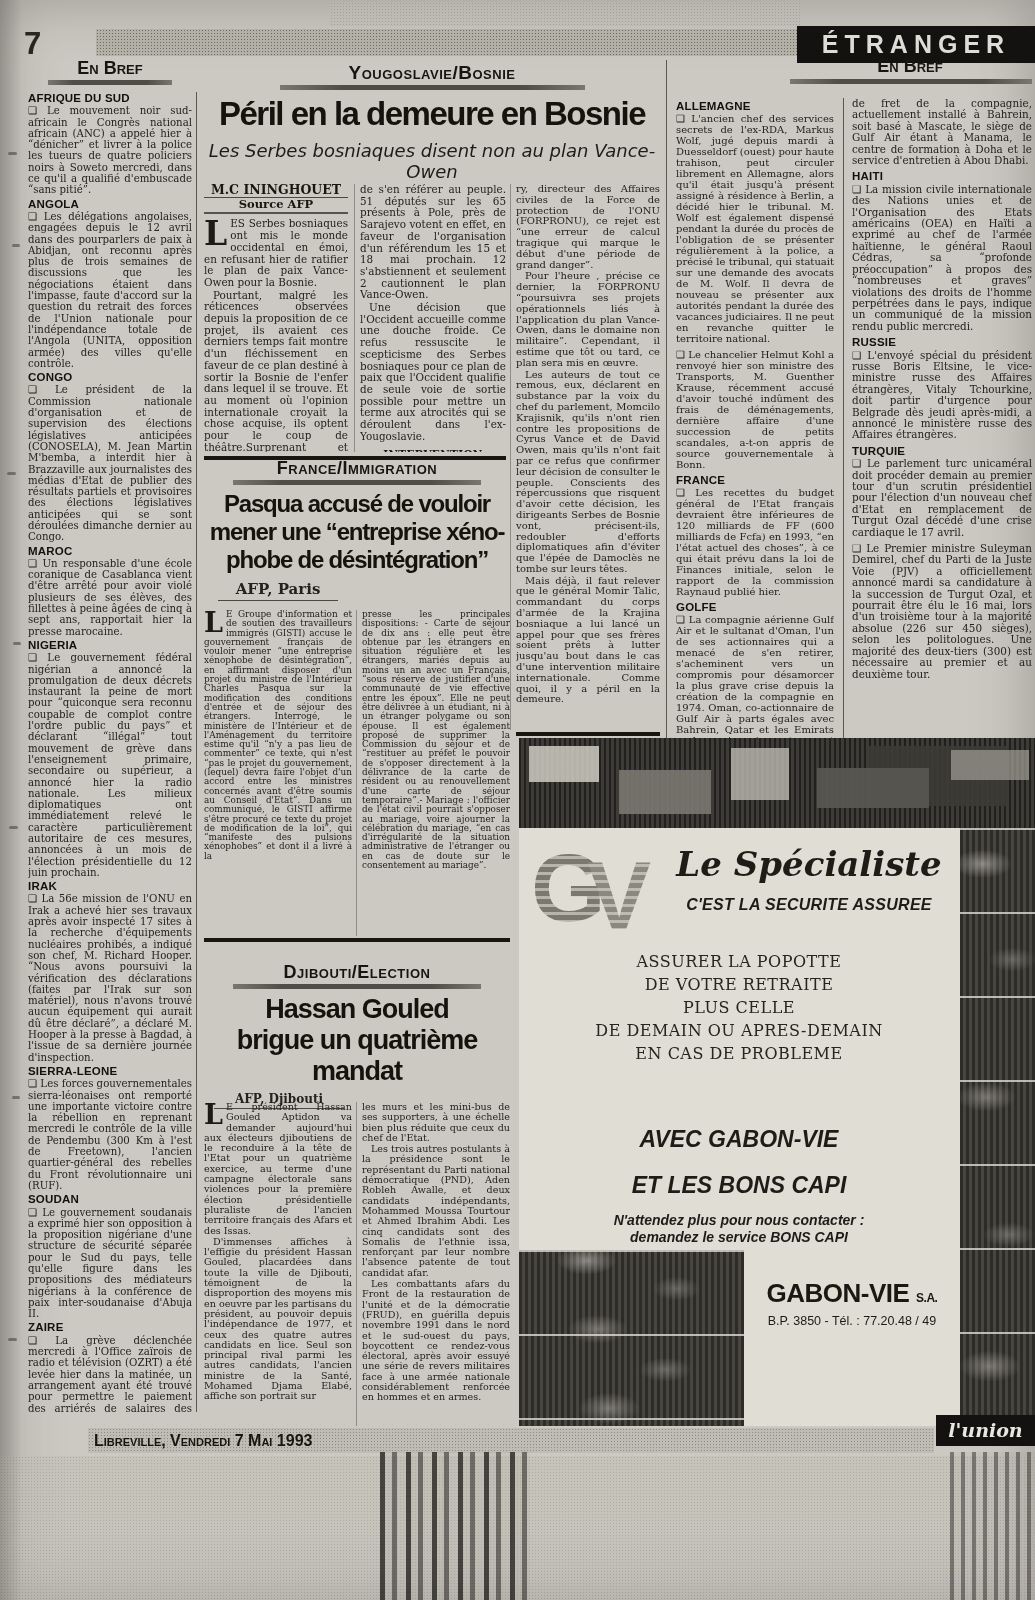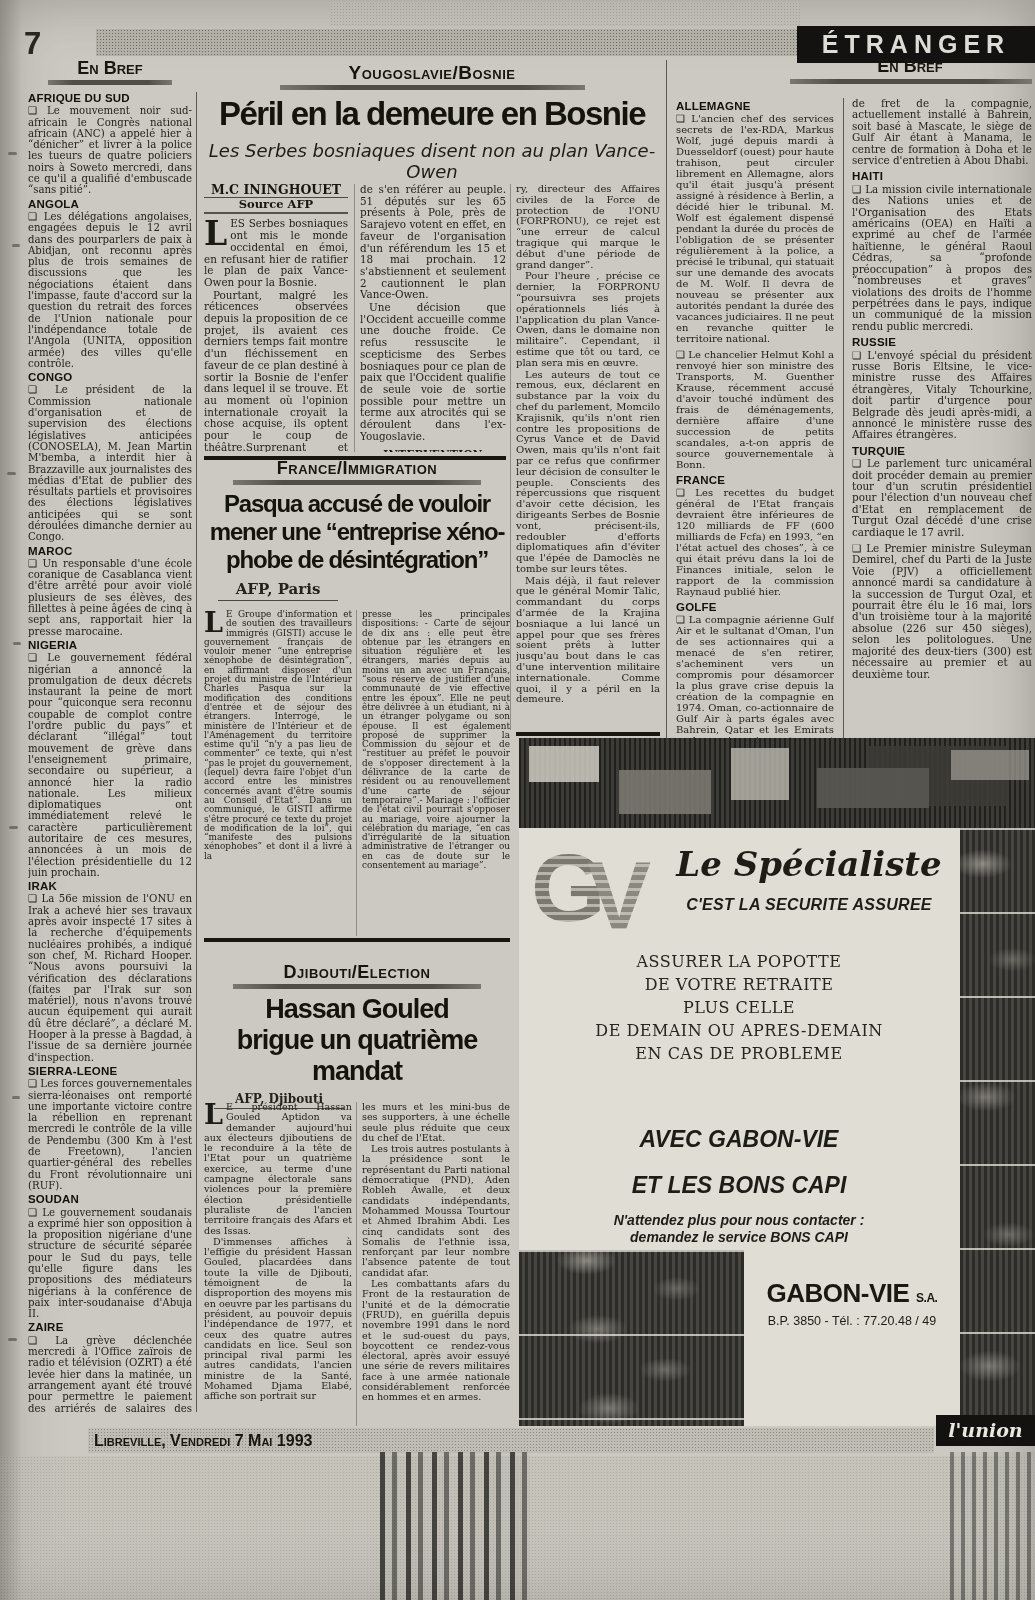--- a/index.html
+++ b/index.html
@@ -164,21 +164,21 @@
     <div class="headline" style="font-size:27px;line-height:31px;letter-spacing:-1px;margin-top:5px;white-space:nowrap;">Hassan Gouled</div>
     <div class="headline" style="font-size:27px;line-height:31px;letter-spacing:-1px;white-space:nowrap;">brigue un quatrième</div>
     <div class="headline" style="font-size:27px;line-height:31px;letter-spacing:-1px;white-space:nowrap;">mandat</div>
     <div style="font-weight:bold;font-size:12px;text-align:center;margin-top:5px;border-bottom:1px solid #4a483f;width:130px;margin-left:10px;padding-bottom:2px;">AFP, Djibouti</div>
     <div class="abs bodycol" style="left:0;top:160px;width:148px;height:324px;font-size:9.6px;line-height:10.3px;">
       <p><span class="dropcap small">L</span><span>E président Hassan Gouled Aptidon va demander aujourd'hui aux électeurs djiboutiens de le reconduire à la tête de l'Etat pour un quatrième exercice, au terme d'une campagne électorale sans violences pour la première élection présidentielle pluraliste de l'ancien territoire français des Afars et des Issas.</span></p>
       <p class="ind">D'immenses affiches à l'effigie du président Hassan Gouled, placardées dans toute la ville de Djibouti, témoignent de la disproportion des moyens mis en oeuvre par les partisans du président, au pouvoir depuis l'indépendance de 1977, et ceux des quatre autres candidats en lice. Seul son principal rival parmi les autres candidats, l'ancien ministre de la Santé, Mohamed Djama Elabé, affiche son portrait sur</p>
     </div>
     <div class="abs rule-v-light" style="left:152px;top:160px;height:324px;"></div>
     <div class="abs bodycol" style="left:158px;top:160px;width:148px;height:324px;font-size:9.6px;line-height:10.3px;">
-      <p>les murs et les mini-bus de ses supporters, à une échelle seule plus réduite que ceux du chef de l'Etat.</p>
+      <p>les murs et les mini-bus de ses supporters, à une échelle bien plus réduite que ceux du chef de l'Etat.</p>
       <p class="ind">Les trois autres postulants à la présidence sont le représentant du Parti national démocratique (PND), Aden Robleh Awalle, et deux candidats indépendants, Mohammed Moussa Tourtour et Ahmed Ibrahim Abdi. Les cinq candidats sont des Somalis de l'ethnie issa, renforçant par leur nombre l'absence patente de tout candidat afar.</p>
       <p class="ind">Les combattants afars du Front de la restauration de l'unité et de la démocratie (FRUD), en guérilla depuis novembre 1991 dans le nord et le sud-ouest du pays, boycottent ce rendez-vous électoral, après avoir essuyé une série de revers militaires face à une armée nationale considérablement renforcée en hommes et en armes.</p>
     </div>
   </div>
 
   <div class="abs rule-v" style="left:666px;top:60px;height:678px;"></div>
 
   <div class="abs" style="left:672px;top:56px;width:363px;height:686px;">
     <div class="abs brief-head" style="left:118px;top:0;width:240px;">En Bref</div>
     <div class="abs kbar" style="left:118px;top:23px;width:242px;"></div>

